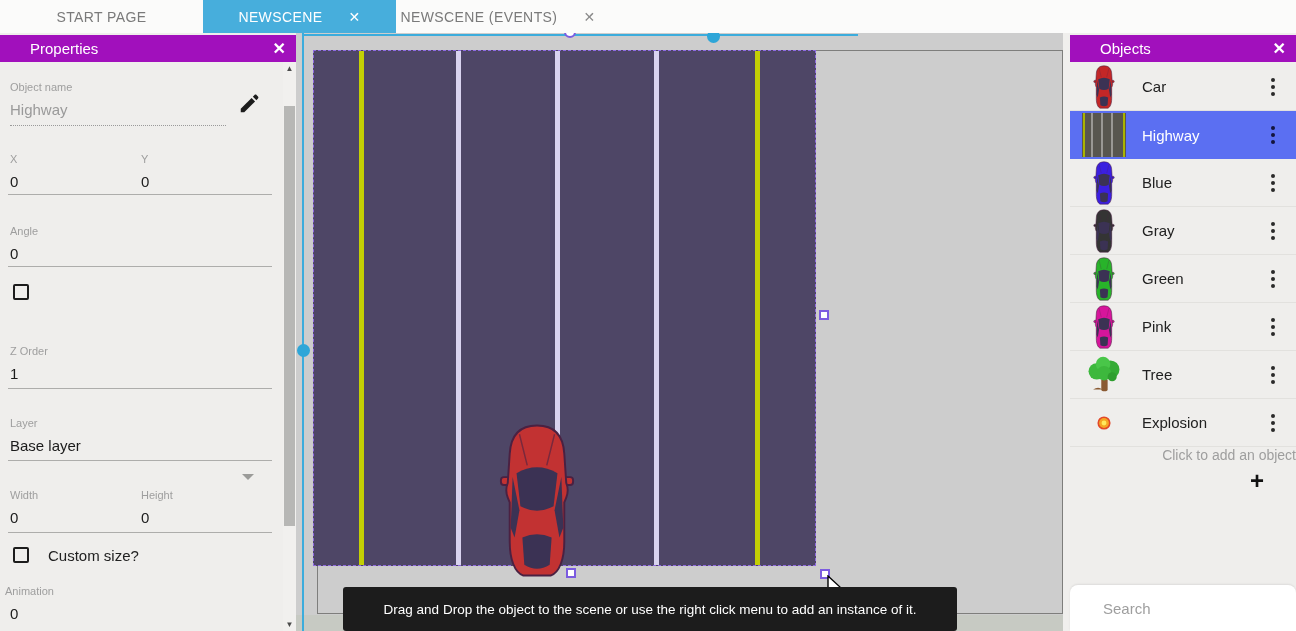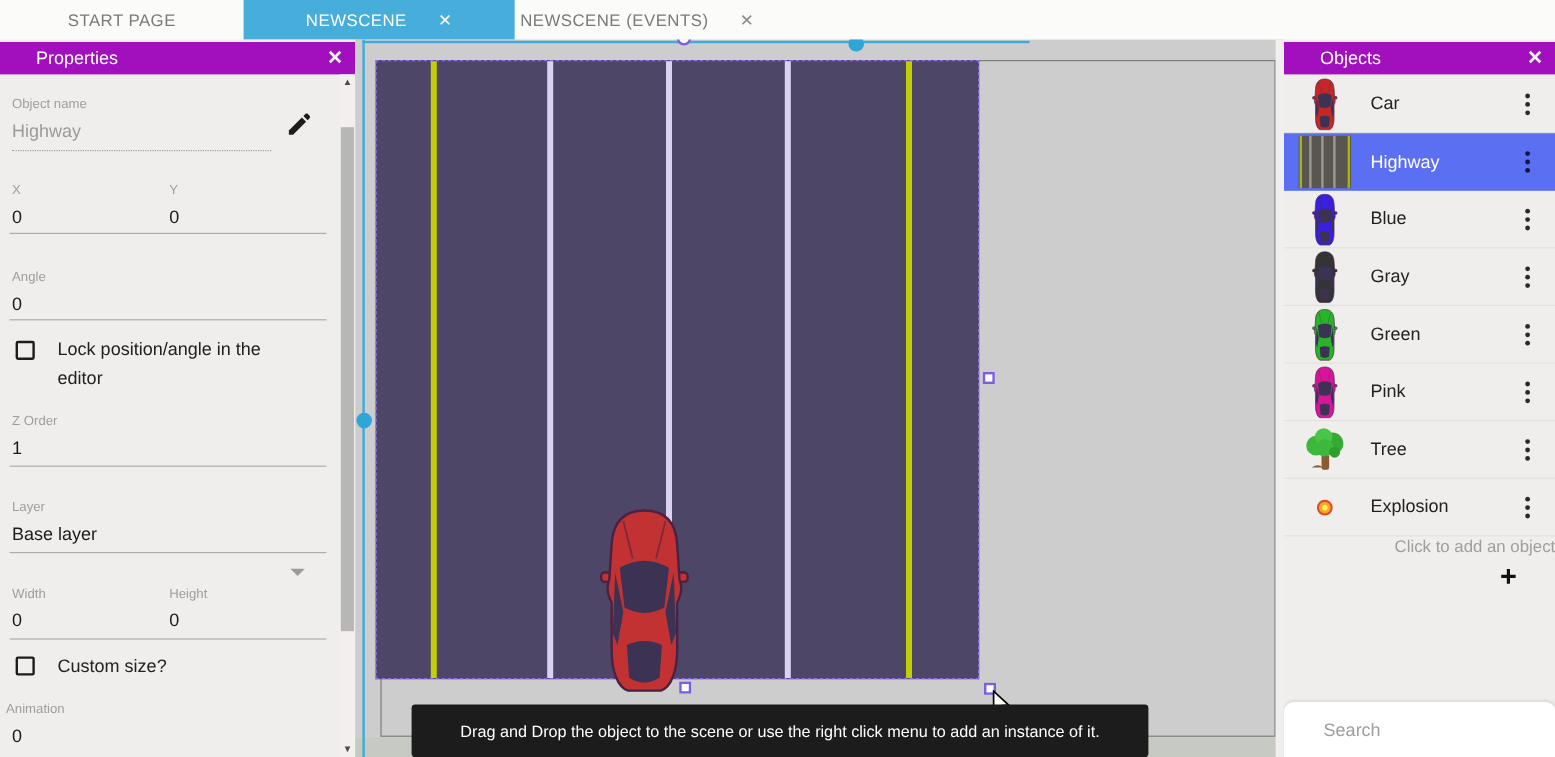--- a/index.html
+++ b/index.html
@@ -5,21 +5,21 @@
   * { margin:0; padding:0; box-sizing:border-box; }
   html,body { width:1296px; height:631px; }
   body { font-family:"Liberation Sans", sans-serif; background:#fff; overflow:hidden; }
   #app { position:relative; width:1296px; height:631px; background:#fbfbfa; overflow:hidden; }
 
   
   .tabbar { position:absolute; left:0; top:0; width:1296px; height:33px; background:#fbfbfa; display:flex; }
   .tab { height:33px; display:flex; align-items:center; justify-content:center; gap:26px;
          font-size:14px; letter-spacing:.4px; color:#7a7a7a; }
   .tab.start { width:203px; }
-  .tab.active { width:226px; background:#47aedc; color:#fff; }
+  .tab.active { width:193px; background:#47aedc; color:#fff; }
   .tab.events { width:204px; background:#fbfbfa; }
   .tab .x { font-size:14px; cursor:pointer; }
   .tab.active .x { color:#fff; }
   .tab.events .x { color:#8a8a8a; }
 
   
   .panel { position:absolute; top:33px; height:598px; background:#efeeec; }
   .panel-header { position:absolute; left:0; top:2px; right:0; height:27px; background:#a110bc;
                   display:flex; align-items:center; padding:0 10px 0 30px; }
   .panel-header .title { color:#fff; font-size:15px; flex:1; }
@@ -171,21 +171,20 @@
     <div class="fvalue" style="left:10px; top:140px;">0</div>
     <div class="fvalue" style="left:141px; top:140px;">0</div>
     <div class="hr" style="top:161px;"></div>
 
     <div class="flabel" style="left:10px; top:192px;">Angle</div>
     <div class="fvalue" style="left:10px; top:212px;">0</div>
     <div class="hr" style="top:233px;"></div>
 
     <div class="checkrow" style="left:13px; top:251px; width:250px;">
       <span class="checkbox"></span>
-      <span class="checklabel" style="width:192px;">Lock position/angle in the editor</span>
     </div>
 
     <div class="flabel" style="left:10px; top:312px;">Z Order</div>
     <div class="fvalue" style="left:10px; top:332px;">1</div>
     <div class="hr" style="top:355px;"></div>
 
     <div class="flabel" style="left:10px; top:384px;">Layer</div>
     <div class="fvalue" style="left:10px; top:404px;">Base layer</div>
     <div class="dd-arrow"></div>
     <div class="hr" style="top:427px;"></div>

